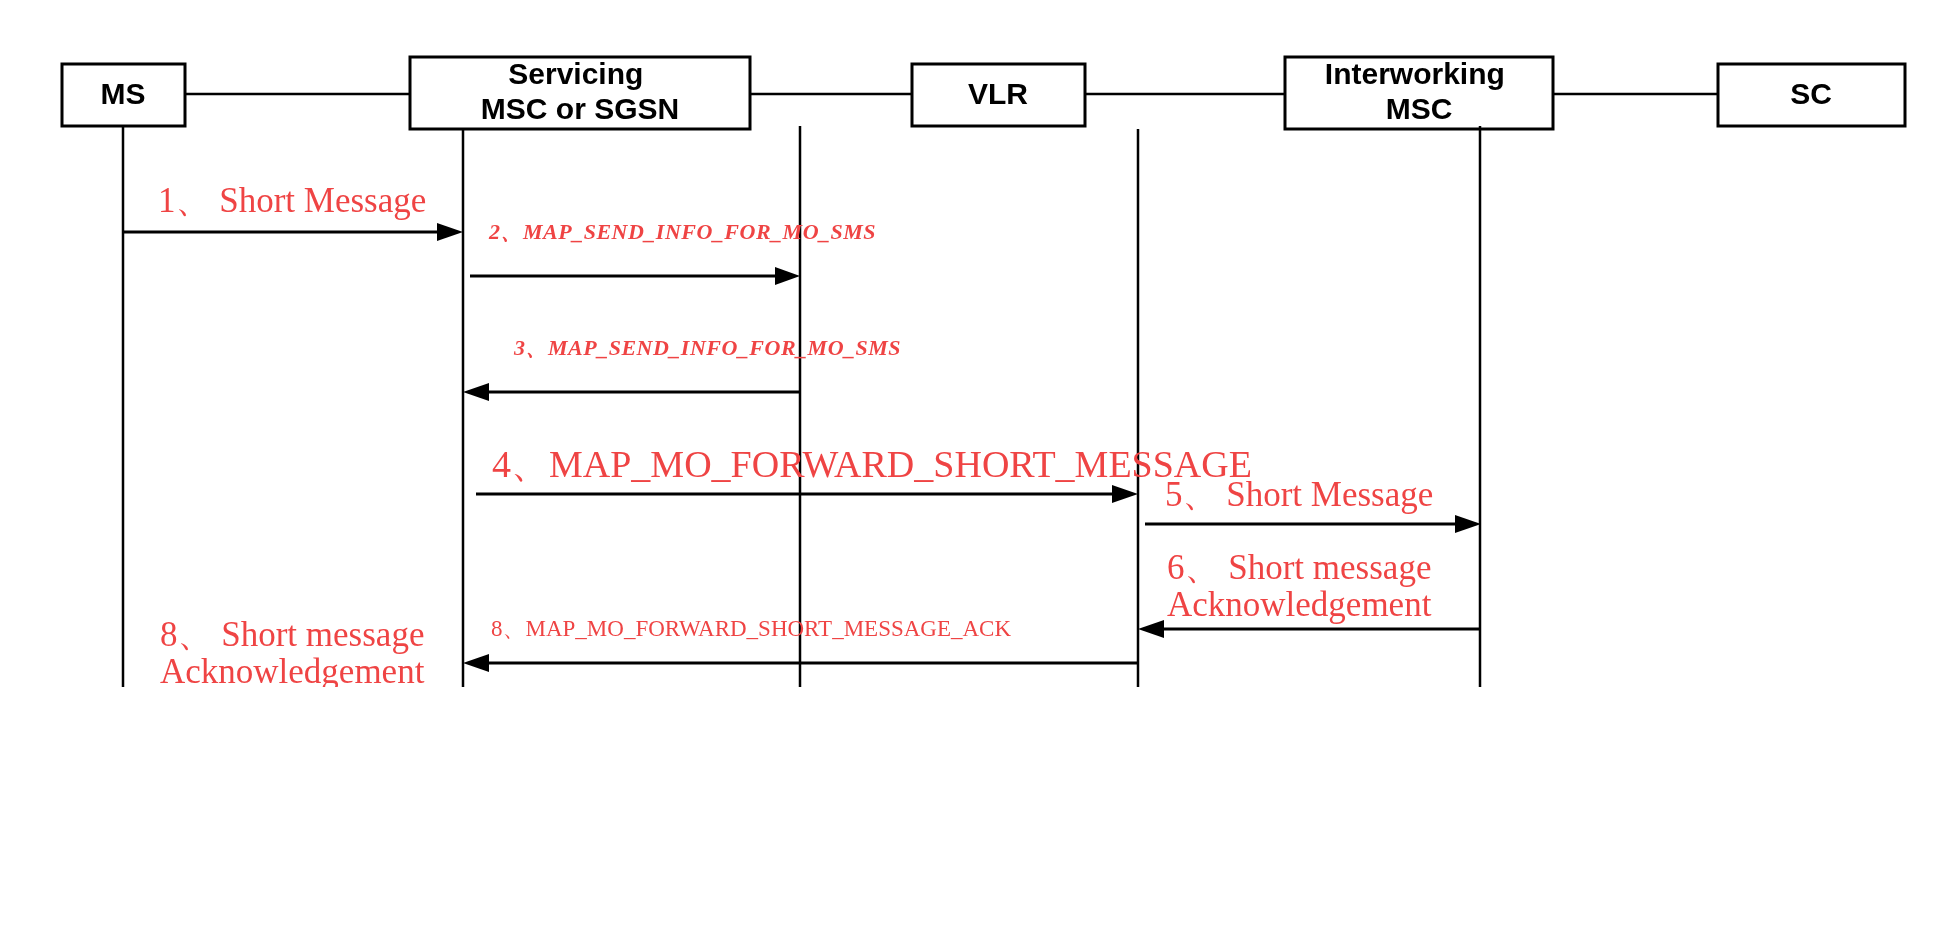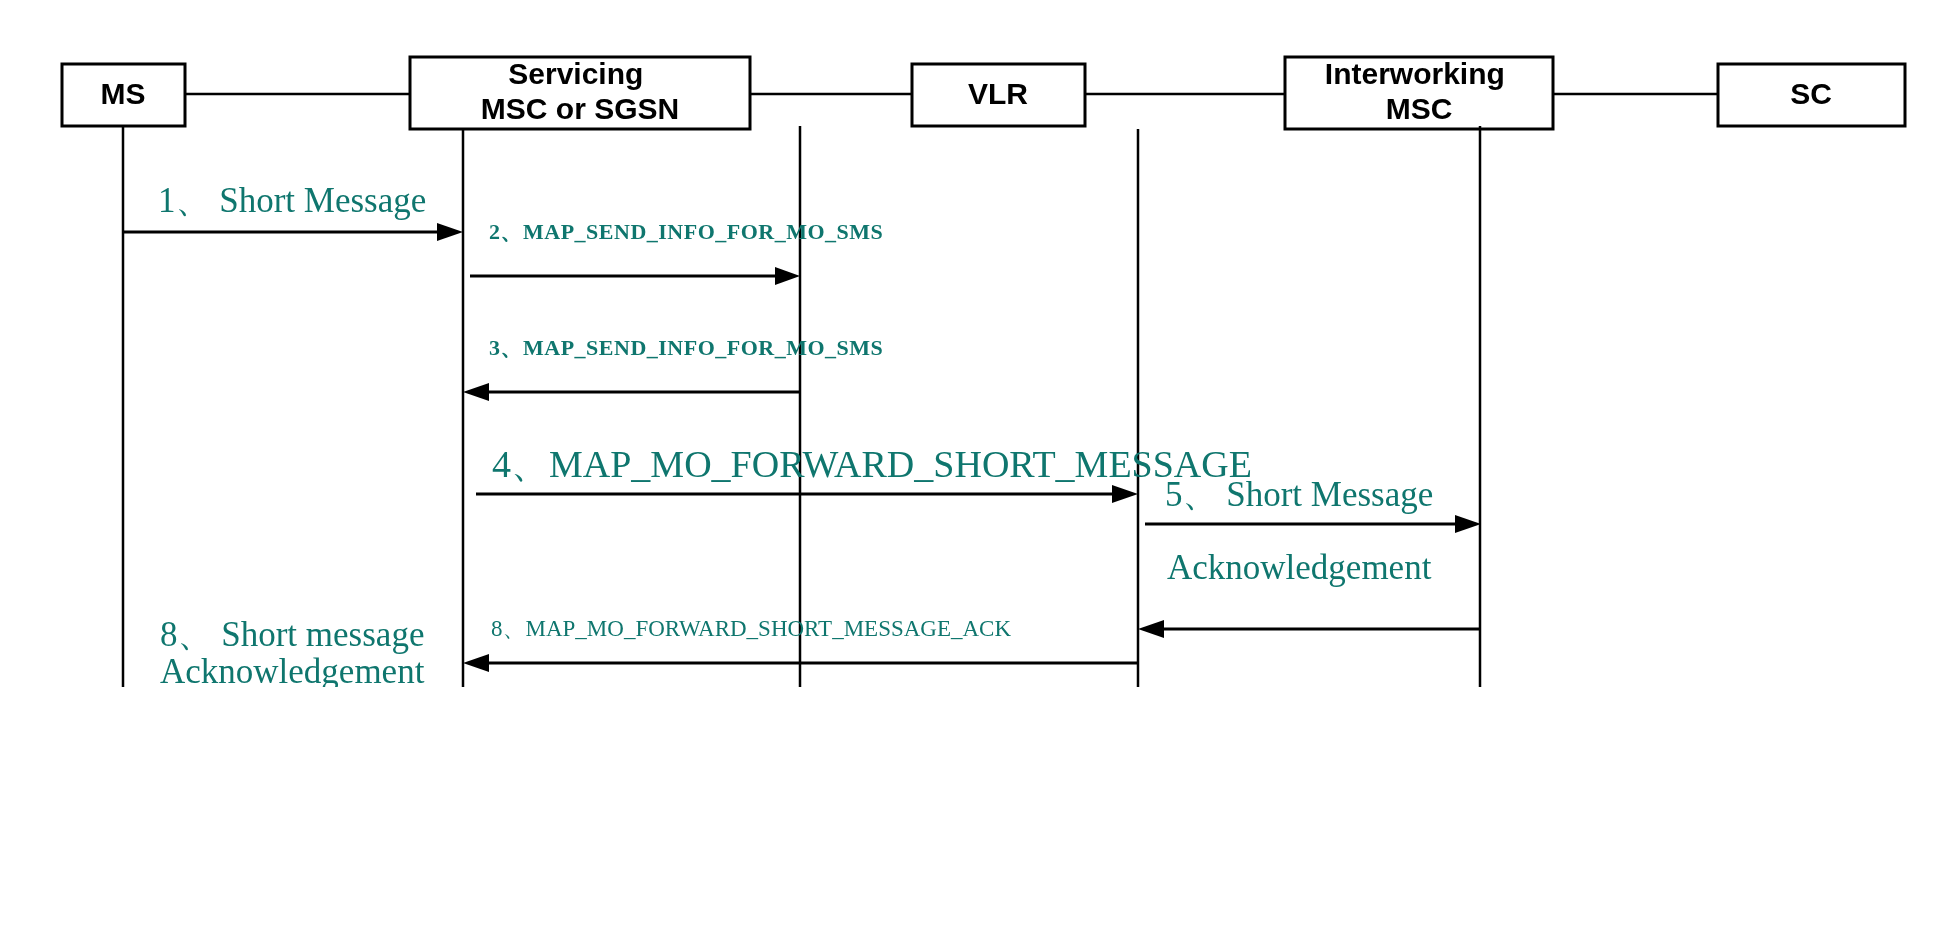--- a/index.html
+++ b/index.html
@@ -48,34 +48,35 @@
     stroke: #000000;
     stroke-width: 3;
     fill: none;
   }
   .msg-head {
     fill: #000000;
     stroke: none;
   }
   .msg-label {
     position: absolute;
-    color: #0f766e;
+    color: #ef4444;
     white-space: nowrap;
     line-height: 1.05;
   }
   .lbl-serif-lg {
     font-family: "Liberation Serif", serif;
     font-size: 35px;
   }
   .lbl-serif-md {
     font-family: "Liberation Serif", serif;
     font-size: 38px;
   }
   .lbl-italic-sm {
     font-family: "Liberation Serif", serif;
+    font-style: italic;
     font-weight: bold;
     font-size: 22px;
     letter-spacing: 0.5px;
   }
   .lbl-serif-sm {
     font-family: "Liberation Serif", serif;
     font-size: 23px;
   }
   .lbl-two-line {
     text-align: left;
@@ -186,33 +187,34 @@
   </svg>
 
   <div class="msg-label lbl-serif-lg" style="left:158px; top:183px;">
     <span class="ln">1、 Short Message</span>
   </div>
 
   <div class="msg-label lbl-italic-sm" style="left:489px; top:220px;">
     <span class="ln">2、MAP_SEND_INFO_FOR_MO_SMS</span>
   </div>
 
-  <div class="msg-label lbl-italic-sm" style="left:489px; top:336px;">
+  <div class="msg-label lbl-italic-sm" style="left:514px; top:336px;">
     <span class="ln">3、MAP_SEND_INFO_FOR_MO_SMS</span>
   </div>
 
   <div class="msg-label lbl-serif-md" style="left:492px; top:445px;">
     <span class="ln">4、MAP_MO_FORWARD_SHORT_MESSAGE</span>
   </div>
 
   <div class="msg-label lbl-serif-lg" style="left:1165px; top:477px;">
     <span class="ln">5、 Short Message</span>
   </div>
 
   <div class="msg-label lbl-serif-lg lbl-two-line" style="left:1167px; top:550px;">
+    <span class="ln">6、 Short message</span>
     <span class="ln">Acknowledgement</span>
   </div>
 
   <div class="msg-label lbl-serif-sm" style="left:491px; top:617px;">
     <span class="ln">8、MAP_MO_FORWARD_SHORT_MESSAGE_ACK</span>
   </div>
 
   <div class="msg-label lbl-serif-lg lbl-two-line" style="left:160px; top:617px;">
     <span class="ln">8、 Short message</span>
     <span class="ln">Acknowledgement</span>

